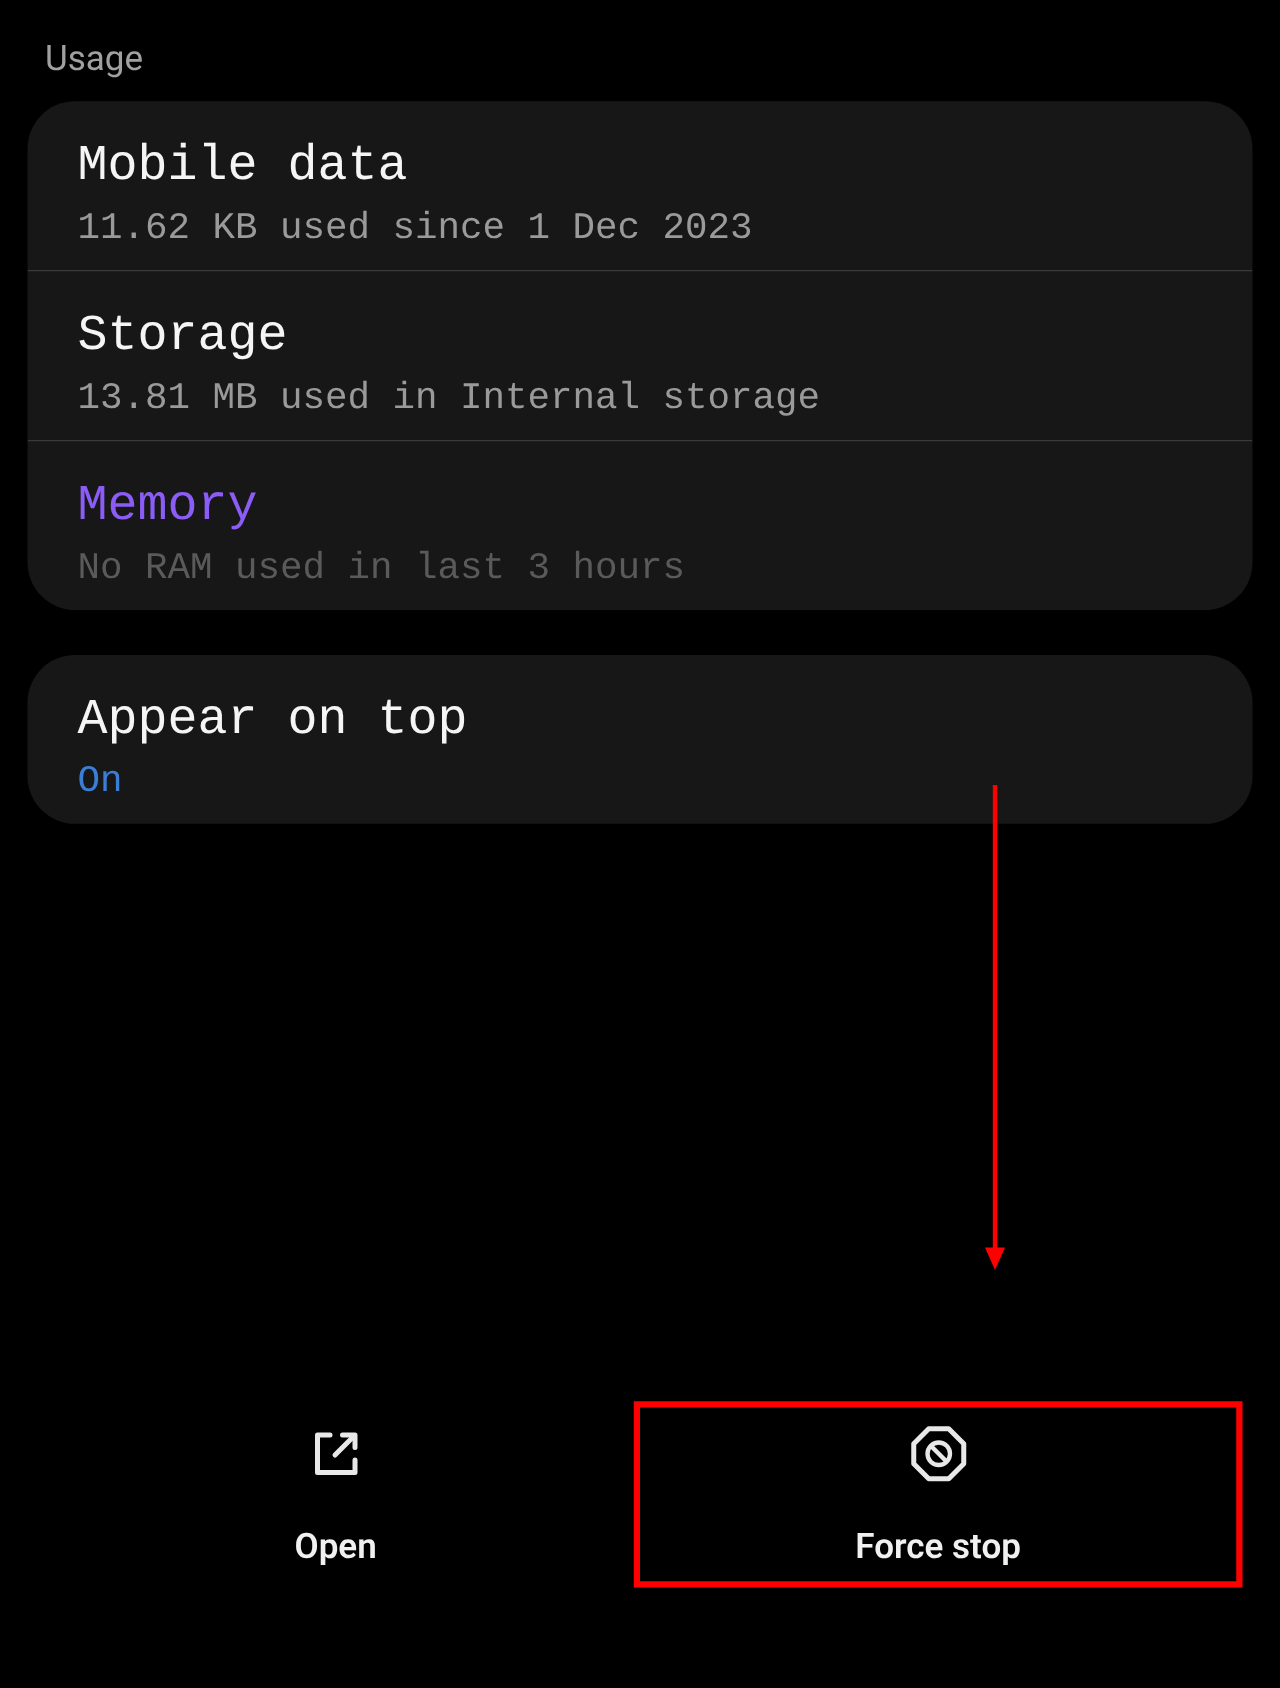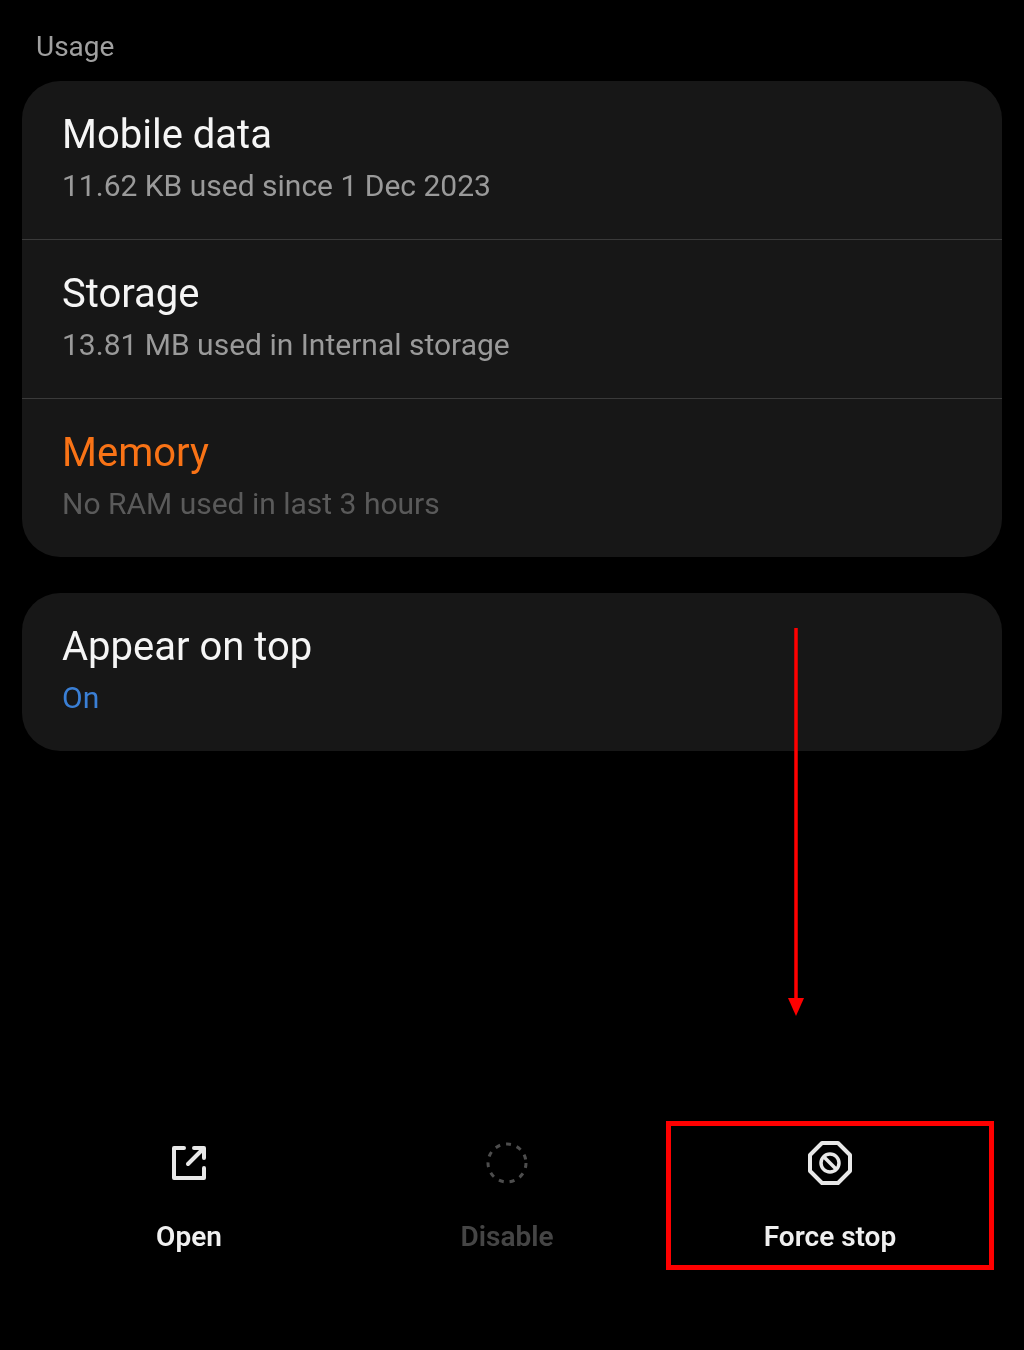--- a/index.html
+++ b/index.html
@@ -22,28 +22,29 @@
       color: #a0a0a0;
       font-weight: 400;
     }
     .card {
       background: #171717;
       border-radius: 38px;
       margin: 0 22px 36px;
       overflow: hidden;
     }
     .list-item {
-      padding: 30px 40px 36px;
+      padding: 30px 40px 16px;
       border-bottom: 1px solid #3a3a3a;
+      font-family: Liberation Mono, monospace;
     }
     .list-item:last-child {
       border-bottom: none;
     }
     .list-item.disabled .item-title {
-      color: #f97316;
+      color: #8b5cf6;
     }
     .list-item.disabled .item-subtitle {
       color: #5a5a5a;
     }
     .item-title {
       font-size: 40px;
       color: #f5f5f5;
       font-weight: 400;
       margin-bottom: 10px;
     }
@@ -141,28 +142,20 @@
   <div class="bottom-button">
     <div class="button-icon">
       <svg width="46" height="46" viewBox="0 0 46 46" fill="none">
         <path d="M 18 8 L 8 8 L 8 38 L 38 38 L 38 28" stroke="#e8e8e8" stroke-width="4" stroke-linecap="round" stroke-linejoin="round" fill="none"></path>
         <path d="M 28 8 L 38 8 L 38 18" stroke="#e8e8e8" stroke-width="4" stroke-linecap="round" stroke-linejoin="round" fill="none"></path>
         <path d="M 22 24 L 37 9" stroke="#e8e8e8" stroke-width="4" stroke-linecap="round" stroke-linejoin="round"></path>
       </svg>
     </div>
     <div class="button-label">Open</div>
   </div>
-  <div class="bottom-button disabled">
-    <div class="button-icon">
-      <svg width="46" height="46" viewBox="0 0 46 46" fill="none">
-        <circle cx="23" cy="23" r="19" stroke="#9a9a9a" stroke-width="3" stroke-dasharray="5 6" fill="none"></circle>
-      </svg>
-    </div>
-    <div class="button-label">Disable</div>
-  </div>
   <div class="bottom-button highlighted">
     <div class="button-icon">
       <svg width="50" height="50" viewBox="0 0 50 50" fill="none">
         <polygon points="17,5 33,5 45,17 45,33 33,45 17,45 5,33 5,17" stroke="#e8e8e8" stroke-width="4" stroke-linejoin="round" fill="none"></polygon>
         <circle cx="25" cy="25" r="9" stroke="#e8e8e8" stroke-width="3.5" fill="none"></circle>
         <line x1="19" y1="19" x2="31" y2="31" stroke="#e8e8e8" stroke-width="3.5"></line>
       </svg>
     </div>
     <div class="button-label">Force stop</div>
   </div>

